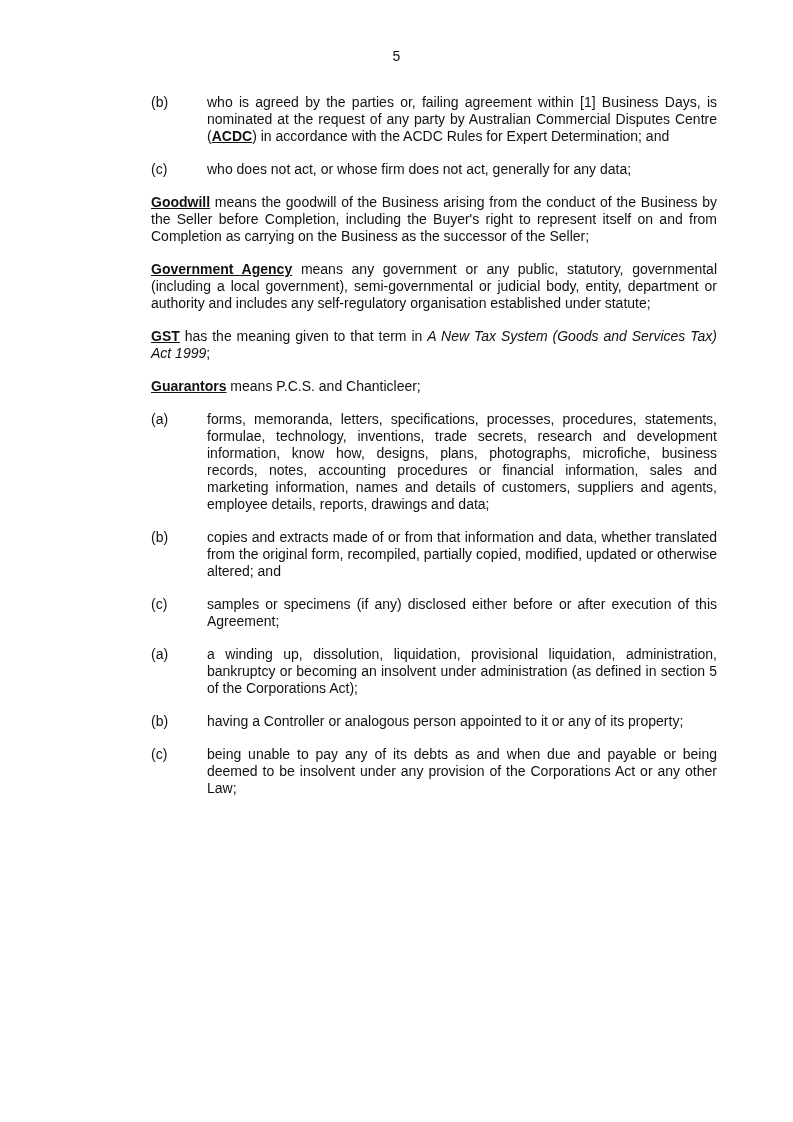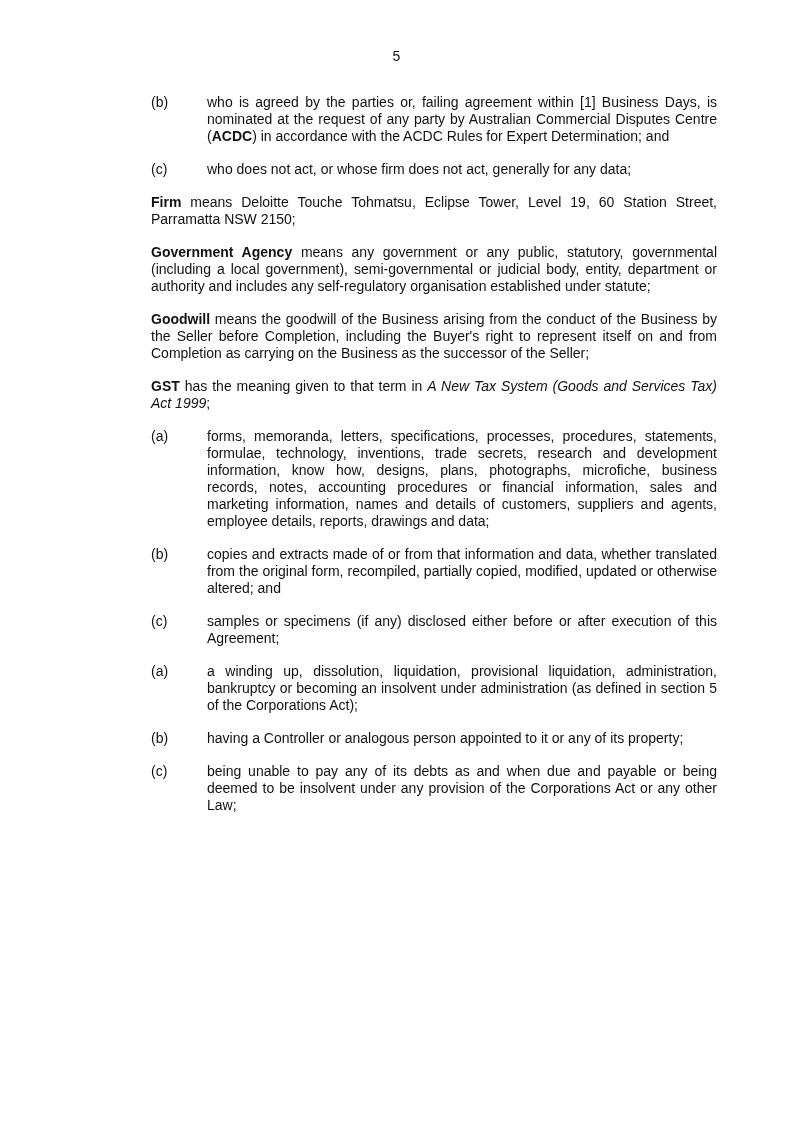--- a/index.html
+++ b/index.html
@@ -12,49 +12,49 @@
       font-size: 14px; line-height: 17px;
     }
     .content {
       position: absolute; top: 94px; left: 151px; width: 566px;
       font-size: 14px; line-height: 17px;
     }
     .para { text-align: justify; margin: 0 0 16px 0; }
     .item { display: flex; margin: 0 0 16px 0; }
     .item .label { width: 56px; flex: 0 0 56px; }
     .item .text { flex: 1 1 auto; text-align: justify; }
-    b { font-weight: bold; }
+    b { font-weight: bold; text-decoration: underline; }
     i { font-style: italic; }
   </style>
 </head>
 <body>
 
 <div class="page-number">5</div>
 
 <div class="content">
 
   <div class="item">
     <div class="label">(b)</div>
     <div class="text"><span>who is agreed by the parties or, failing agreement within [1] Business Days, is nominated at the request of any party by Australian Commercial Disputes Centre (</span><b>ACDC</b><span>) in accordance with the ACDC Rules for Expert Determination; and</span></div>
   </div>
 
   <div class="item">
     <div class="label">(c)</div>
     <div class="text">who does not act, or whose firm does not act, generally for any data;</div>
   </div>
 
-  <p class="para"><b>Firm</b><span> means Deloitte Touche Tohmatsu, Eclipse Tower, Level 19, 60 Station Street, Parramatta NSW 2150;</span></p>
 
+
+  <p class="para"><b>Goodwill</b><span> means the goodwill of the Business arising from the conduct of the Business by the Seller before Completion, including the Buyer's right to represent itself on and from Completion as carrying on the Business as the successor of the Seller;</span></p>
 
   <p class="para"><b>Government Agency</b><span> means any government or any public, statutory, governmental (including a local government), semi-governmental or judicial body, entity, department or authority and includes any self-regulatory organisation established under statute;</span></p>
 
-  <p class="para"><b>Goodwill</b><span> means the goodwill of the Business arising from the conduct of the Business by the Seller before Completion, including the Buyer's right to represent itself on and from Completion as carrying on the Business as the successor of the Seller;</span></p>
-
   <p class="para"><b>GST</b><span> has the meaning given to that term in </span><i>A New Tax System (Goods and Services Tax) Act 1999</i><span>;</span></p>
 
+  <p class="para"><b>Guarantors</b><span> means P.C.S. and Chanticleer;</span></p>
 
 
   <div class="item">
     <div class="label">(a)</div>
     <div class="text">forms, memoranda, letters, specifications, processes, procedures, statements, formulae, technology, inventions, trade secrets, research and development information, know how, designs, plans, photographs, microfiche, business records, notes, accounting procedures or financial information, sales and marketing information, names and details of customers, suppliers and agents, employee details, reports, drawings and data;</div>
   </div>
   <div class="item">
     <div class="label">(b)</div>
     <div class="text">copies and extracts made of or from that information and data, whether translated from the original form, recompiled, partially copied, modified, updated or otherwise altered; and</div>
   </div>

